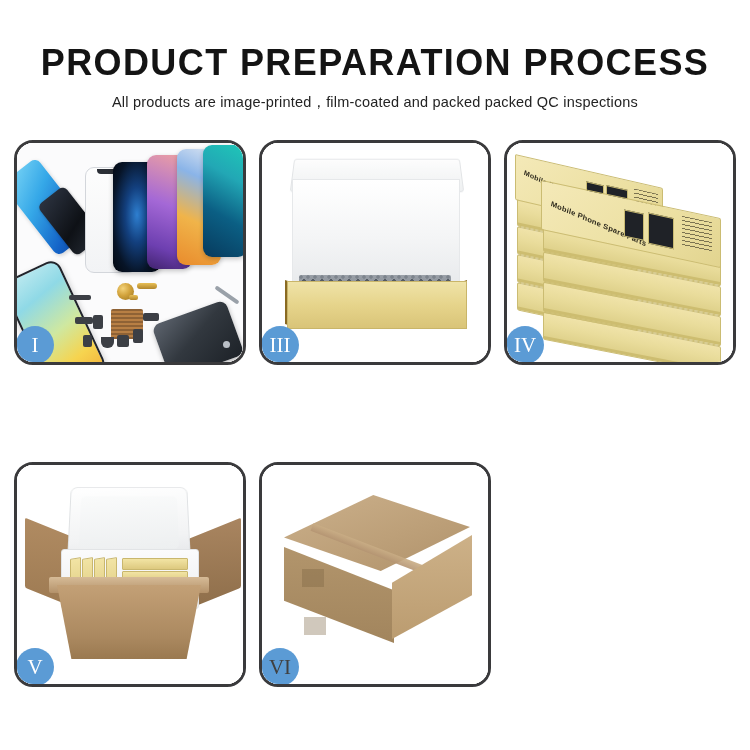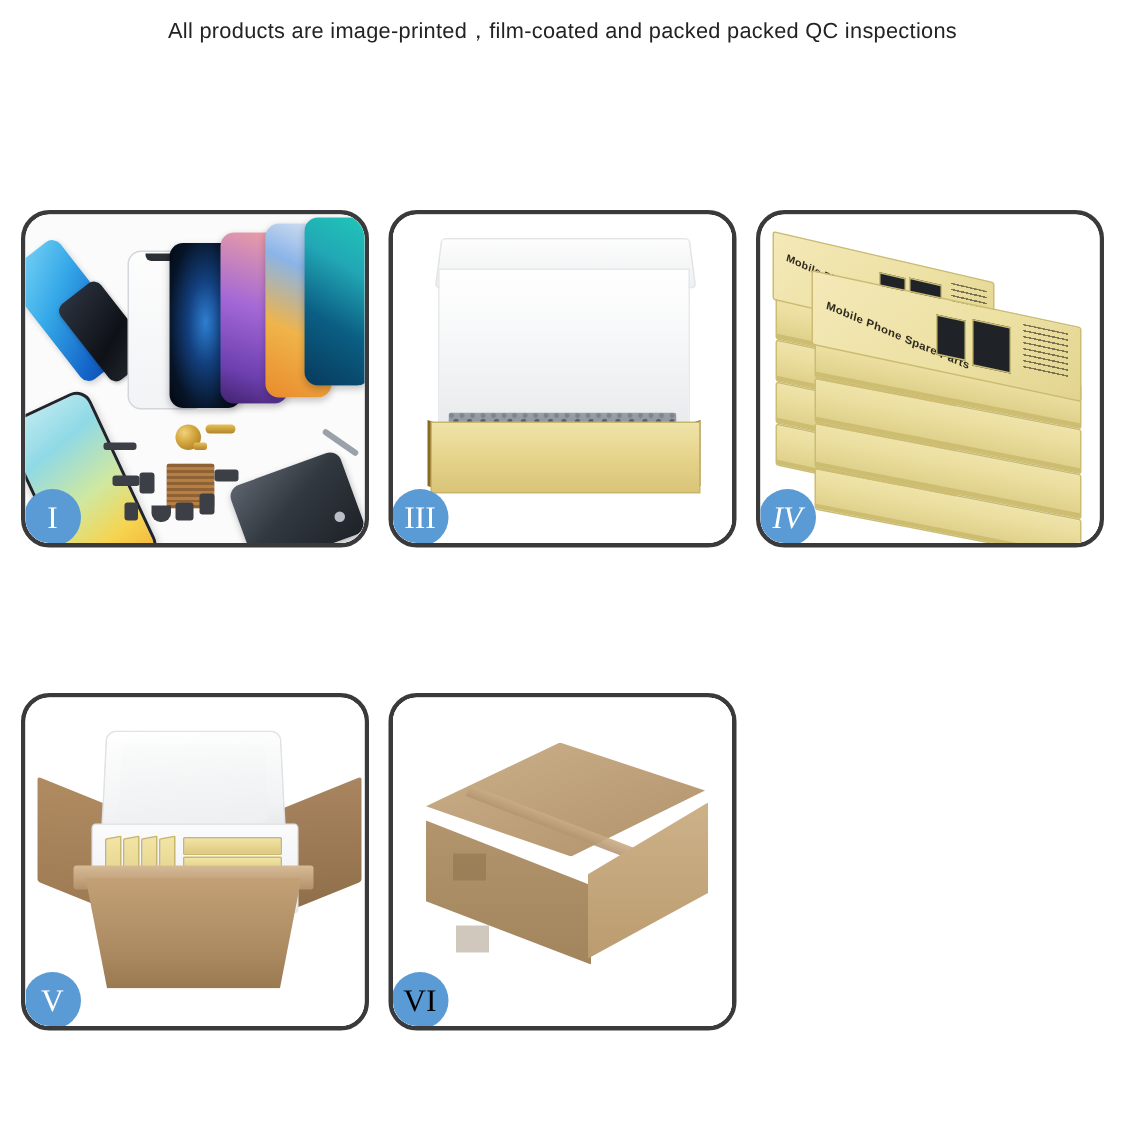--- a/index.html
+++ b/index.html
@@ -311,20 +311,21 @@
     clip-path:polygon(0 46%,100% 0,100% 58%,0 100%);
   }
   .c-tab{position:absolute;background:rgba(120,96,64,.35);}
 </style>
 </head>
 <body>
 
 <div class="page">
 
   <div class="header">
+    <h1 class="title">PRODUCT PREPARATION PROCESS</h1>
     <p class="subtitle">All products are image-printed，film-coated and packed packed QC inspections</p>
   </div>
 
   <div class="grid">
 
     <div class="panel" style="border-color: rgb(58, 58, 60);">
       <div class="panel-inner">
         <div class="scene1">
           <div class="ph s1"></div>
           <div class="ph s1b"></div>
@@ -408,21 +409,21 @@
           </div>
 
           <div class="bx-top" style="left:34px;top:56px;width:178px;height:48px;transform:skewY(12deg);border-radius:2px;">
             <div class="lbl" style="left:8px;top:26px;font-size:7.5px;transform:rotate(12deg);letter-spacing:.2px;">Mobile Phone Spare Parts</div>
             <div class="swatch" style="left:82px;top:11px;width:18px;height:25px;"></div>
             <div class="swatch" style="left:106px;top:9px;width:24px;height:29px;"></div>
             <div class="lines" style="left:140px;top:5px;width:30px;height:30px;"></div>
           </div>
 
         </div>
-        <div class="badge" style="background: rgb(91, 155, 213); color: rgb(255, 255, 255); font-style: italic;">IV</div>
+        <div class="badge" style="background: rgb(91, 155, 213); color: rgb(255, 255, 255);">IV</div>
       </div>
     </div>
 
     <div class="panel" style="border-color: rgb(58, 58, 60);">
       <div class="panel-inner">
         <div class="scene5">
           <div class="k-flapL"></div>
           <div class="k-flapR"></div>
           <div class="f-lid">
               <div class="f-lid-in"></div>
@@ -447,18 +448,18 @@
     <div class="panel" style="border-color: rgb(58, 58, 60);">
       <div class="panel-inner">
         <div class="scene6">
           <div class="c-top"></div>
           <div class="c-seam"></div>
           <div class="c-left"></div>
           <div class="c-right"></div>
           <div class="c-tab" style="left:40px;top:104px;width:22px;height:18px;"></div>
           <div class="c-tab" style="left:42px;top:152px;width:22px;height:18px;"></div>
         </div>
-        <div class="badge" style="background: rgb(91, 155, 213); color: #000000;">VI</div>
+        <div class="badge" style="background: rgb(91, 155, 213); color: #404040;">VI</div>
       </div>
     </div>
 
   </div>
 </div>
 
 </body></html>

